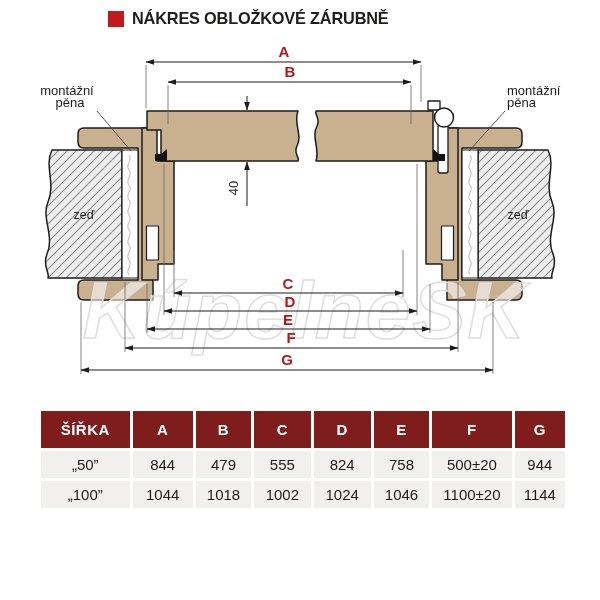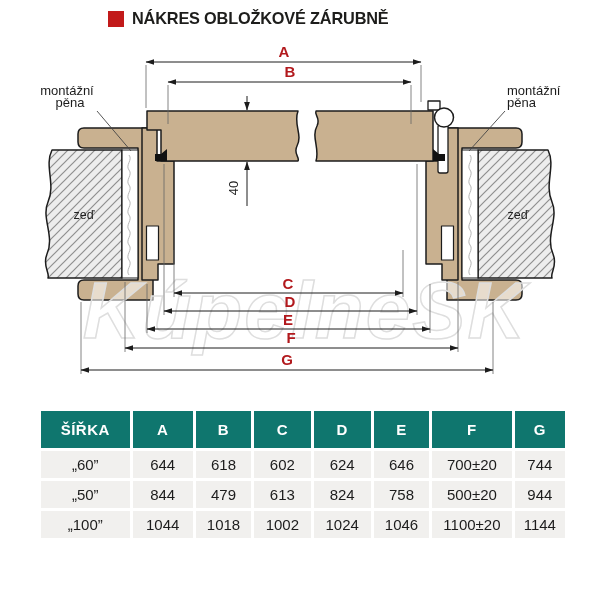--- a/index.html
+++ b/index.html
@@ -14,21 +14,21 @@
   .title-text{
     font-size:17px;font-weight:bold;letter-spacing:-0.2px;color:#1d1d1b;
     transform:scaleX(0.96);transform-origin:left center;white-space:nowrap;
   }
   .diagram-wrap{position:absolute;left:0;top:38px;width:600px;height:362px;}
   .size-table{
     position:absolute;left:38px;top:408px;width:530px;
     border-collapse:separate;border-spacing:3px;table-layout:fixed;
   }
   .size-table th{
-    background:#0f766e;color:#fff;font-weight:bold;font-size:15px;height:35px;
+    background:#7f1d1d;color:#fff;font-weight:bold;font-size:15px;height:35px;
     text-align:center;letter-spacing:0.5px;
   }
   .size-table td{
     background:#f1f0ee;font-size:15px;height:25px;text-align:center;color:#1c1c1c;
   }
   svg text{font-family:"Liberation Sans",sans-serif;}
   .dimletter{font-size:15px;font-weight:bold;fill:#b2191d;}
   .smalllabel{font-size:13px;fill:#1c1c1c;}
   .walllabel{font-size:12.5px;fill:#222;}
 </style>
@@ -159,34 +159,24 @@
         <th>B</th>
         <th>C</th>
         <th>D</th>
         <th>E</th>
         <th>F</th>
         <th>G</th>
       </tr>
     </thead>
   <tbody>
       <tr>
-        <td>„60”</td>
-        <td>644</td>
-        <td>618</td>
-        <td>602</td>
-        <td>624</td>
-        <td>646</td>
-        <td>700±20</td>
-        <td>744</td>
-      </tr>
-      <tr>
         <td>„50”</td>
         <td>844</td>
         <td>479</td>
-        <td>613</td>
+        <td>555</td>
         <td>824</td>
         <td>758</td>
         <td>500±20</td>
         <td>944</td>
       </tr>
       <tr>
         <td>„100”</td>
         <td>1044</td>
         <td>1018</td>
         <td>1002</td>

